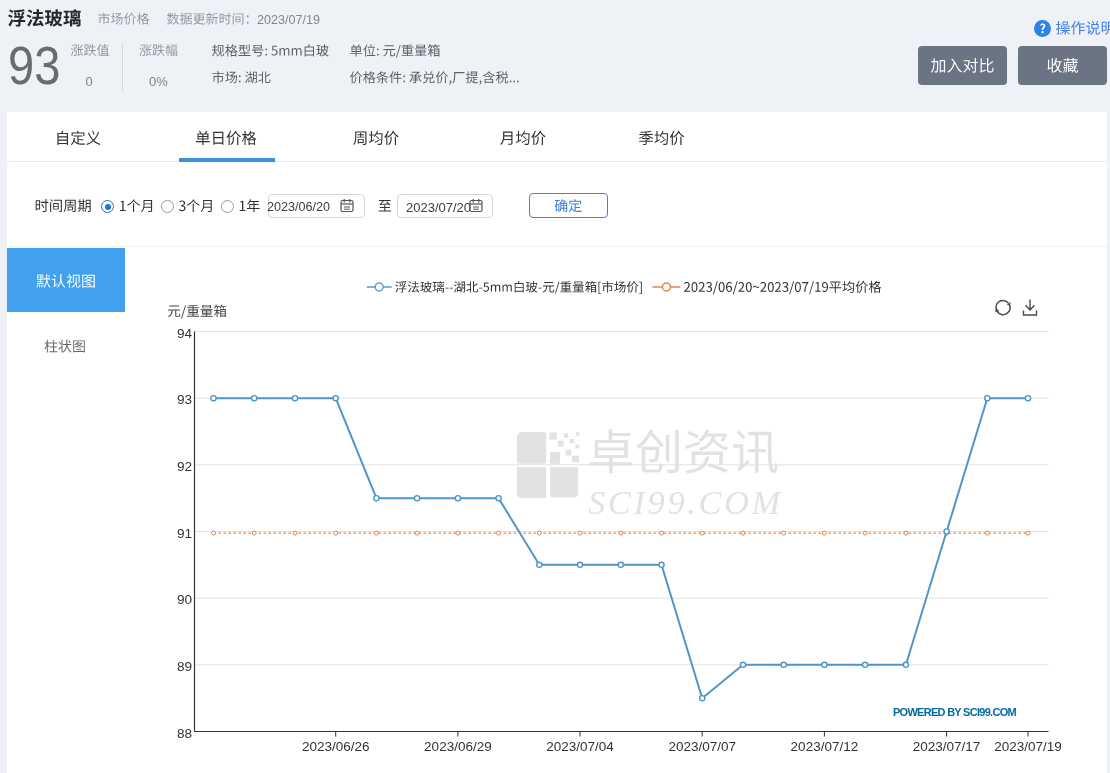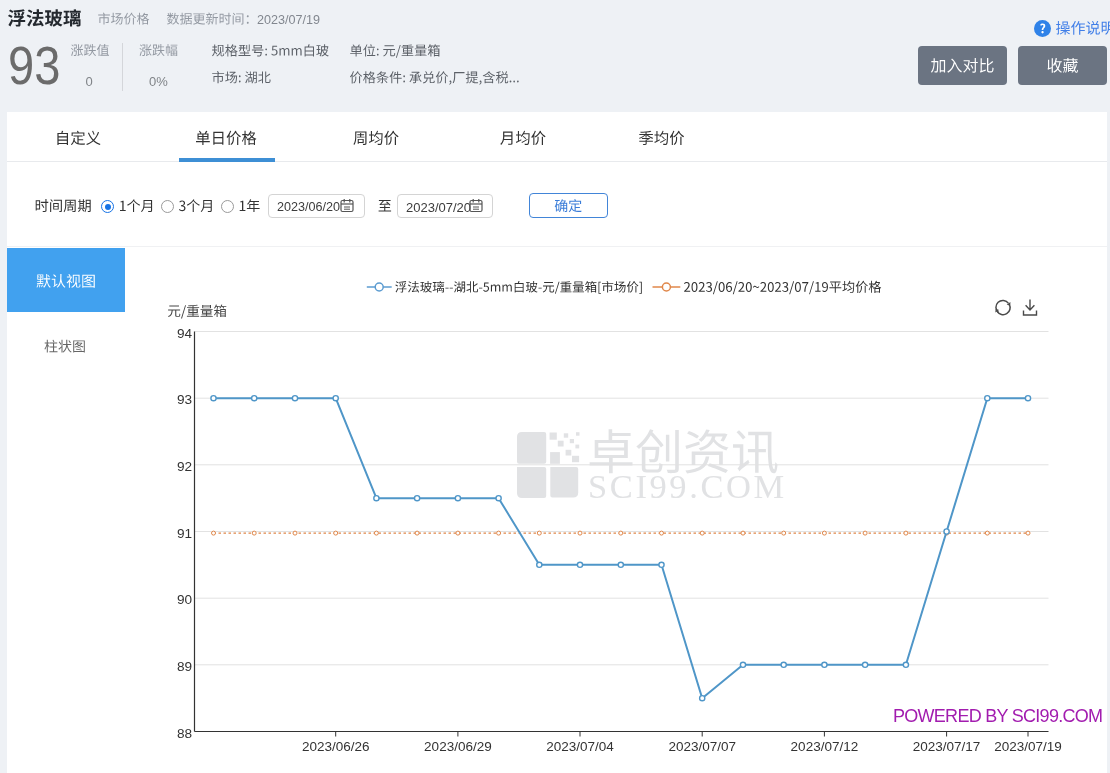--- a/index.html
+++ b/index.html
@@ -22,29 +22,29 @@
 
 <div class="abs" style="left:179px;top:157.5px;width:96px;height:4px;background:#3e8fd5;"></div>
 
 <div class="abs" style="left:101px;top:200px;width:13px;height:13px;border:1.8px solid #1673e6;border-radius:50%;"></div>
 <div class="abs" style="left:104.5px;top:203.5px;width:6px;height:6px;background:#1673e6;border-radius:50%;"></div>
 <div class="abs" style="left:160.5px;top:200px;width:13px;height:13px;border:1px solid #9a9a9a;border-radius:50%;"></div>
 <div class="abs" style="left:221px;top:200px;width:13px;height:13px;border:1px solid #9a9a9a;border-radius:50%;"></div>
 
 <div class="abs" style="left:267.5px;top:193.5px;width:97px;height:24px;border:1px solid #d4d4d4;border-radius:4px;background:#fff;"></div>
 <div class="abs" style="left:397px;top:193.5px;width:96px;height:24px;border:1px solid #d4d4d4;border-radius:4px;background:#fff;"></div>
-<div class="abs" style="left:277px;top:200.5px;font-size:12.6px;color:#3c3c3c;line-height:13px;">2023/06/20</div>
+<div class="abs" style="left:267px;top:200.5px;font-size:12.6px;color:#3c3c3c;line-height:13px;">2023/06/20</div>
 <div class="abs" style="left:406px;top:200.5px;font-size:13px;color:#3c3c3c;line-height:13px;">2023/07/20</div>
 <div class="abs" style="left:529px;top:193px;width:79px;height:25px;border:1px solid #4285d8;border-radius:4px;background:#fff;"></div>
 
 <div class="abs" style="left:7px;top:248px;width:118px;height:64px;background:#41a1ef;"></div>
 
-<div class="abs" style="left:893px;top:706px;font-size:18px;font-weight:normal;color:#a21caf;letter-spacing:-0.72px;white-space:nowrap;">POWERED BY SCI99.COM</div>
+<div class="abs" style="left:893px;top:706px;font-size:11px;font-weight:bold;color:#0369a1;letter-spacing:-0.72px;white-space:nowrap;">POWERED BY SCI99.COM</div>
 
-<div class="abs" style="left:588px;top:474px;font-family:'Liberation Serif',serif;font-size:34.5px;color:#e1e2e4;letter-spacing:2.6px;line-height:25px;">SCI99.COM</div>
+<div class="abs" style="left:588px;top:490px;font-family:'Liberation Serif',serif;font-size:34.5px;color:#e1e2e4;letter-spacing:2.6px;line-height:25px;font-style:italic;">SCI99.COM</div>
 <svg class="abs" style="left:0;top:0;" width="1110" height="773" viewBox="0 0 1110 773" font-family="Liberation Sans, sans-serif">
 <path transform="translate(7.5,25.0)" d="M16 -15.7C13.5 -15 9.5 -14.6 6 -14.5C6.3 -14 6.5 -13.2 6.6 -12.6C10.1 -12.7 14.3 -13.1 17.3 -13.9ZM9.9 -12.2C10.2 -11.3 10.6 -10.1 10.8 -9.3L12.8 -10C12.6 -10.8 12.2 -11.9 11.8 -12.8ZM1.5 -14C2.6 -13.4 4.1 -12.5 4.8 -12L6.1 -13.8C5.3 -14.3 3.8 -15.1 2.8 -15.6ZM0.5 -9C1.6 -8.4 3.1 -7.5 3.9 -7L5.1 -8.9C4.3 -9.4 2.8 -10.1 1.7 -10.6ZM0.9 0.1 2.9 1.4C3.9 -0.4 4.9 -2.5 5.8 -4.5V-2.9H10.8V-0.5C10.8 -0.3 10.7 -0.2 10.4 -0.2C10.1 -0.2 8.9 -0.2 7.9 -0.3C8.2 0.3 8.6 1.1 8.7 1.6C10.1 1.6 11.2 1.6 12 1.4C12.8 1.1 13 0.6 13 -0.5V-2.9H17.7V-4.9H13V-5C14.3 -5.9 15.7 -7.1 16.7 -8.1L15.3 -9.3L15.2 -9.3C15.7 -10.1 16.4 -11.3 17 -12.4L14.9 -13.2C14.6 -12.2 13.9 -10.8 13.4 -9.9L14.9 -9.2L14.8 -9.2H7.5L9.4 -10C9.2 -10.6 8.7 -11.7 8.2 -12.5L6.4 -11.8C6.8 -11 7.3 -9.9 7.5 -9.2H6.6V-7.2H12.8C12.2 -6.6 11.5 -6.1 10.8 -5.7V-4.9H5.8V-4.6L4.1 -5.9C3.1 -3.7 1.8 -1.4 0.9 0.1Z M20.2 -13.9C21.4 -13.3 23 -12.5 23.7 -11.8L25 -13.6C24.2 -14.2 22.6 -15.1 21.5 -15.5ZM19.1 -8.9C20.3 -8.4 21.9 -7.5 22.6 -6.9L23.8 -8.8C23.1 -9.4 21.5 -10.1 20.3 -10.6ZM19.8 -0.1 21.7 1.4C22.8 -0.4 24 -2.5 24.9 -4.4L23.3 -5.9C22.2 -3.8 20.8 -1.4 19.8 -0.1ZM25.9 1.2C26.5 0.9 27.5 0.8 33.7 0C33.9 0.6 34.2 1.2 34.3 1.6L36.3 0.6C35.8 -0.9 34.5 -3 33.2 -4.6L31.4 -3.8C31.8 -3.2 32.3 -2.5 32.7 -1.8L28.3 -1.4C29.2 -2.8 30.1 -4.5 30.9 -6.2H35.9V-8.3H31.5V-10.9H35.3V-13H31.5V-15.7H29.2V-13H25.5V-10.9H29.2V-8.3H24.8V-6.2H28.3C27.5 -4.3 26.7 -2.7 26.3 -2.2C25.9 -1.5 25.5 -1.1 25.1 -1C25.4 -0.4 25.8 0.7 25.9 1.2Z M44.1 -13.2V-8.2C44.1 -6.6 44 -4.6 43.5 -2.8L43.2 -4.3L41.7 -3.7V-7.3H43.2V-9.3H41.7V-12.6H43.6V-14.7H37.6V-12.6H39.6V-9.3H37.8V-7.3H39.6V-3C38.8 -2.7 38.1 -2.5 37.5 -2.3L37.9 -0.2L43.3 -2.3C43 -1.4 42.6 -0.6 42 0.1C42.5 0.4 43.4 1.1 43.7 1.6C45.3 -0.4 45.9 -3.3 46.1 -5.8C46.7 -4.3 47.4 -3.1 48.3 -2C47.3 -1.2 46.1 -0.5 44.9 -0.1C45.3 0.3 45.8 1.1 46.1 1.7C47.4 1.1 48.7 0.4 49.7 -0.5C50.8 0.4 52.1 1.1 53.5 1.6C53.9 1 54.5 0.1 55 -0.4C53.6 -0.7 52.4 -1.3 51.3 -2.1C52.6 -3.7 53.5 -5.6 54.1 -8.2L52.7 -8.7L52.3 -8.6H50.3V-11.2H52.1C51.9 -10.5 51.8 -9.8 51.6 -9.3L53.5 -8.9C53.9 -10 54.4 -11.5 54.7 -13L53.1 -13.3L52.8 -13.2H50.3V-15.7H48.1V-13.2ZM48.1 -11.2V-8.6H46.2V-11.2ZM51.5 -6.6C51.1 -5.5 50.5 -4.4 49.8 -3.5C49 -4.4 48.3 -5.5 47.9 -6.6Z M66 -15.3 66.5 -14.2H62.3V-12.3H73.2V-14.2H68.7C68.5 -14.7 68.2 -15.4 68 -15.9ZM65.4 -0.3C65.7 -0.4 66.3 -0.6 69.2 -1L69.4 -0.3L70.8 -0.8C70.6 -1.5 70.1 -2.8 69.7 -3.7L68.4 -3.3L68.7 -2.4L67 -2.2C67.2 -2.7 67.5 -3.2 67.8 -3.8H71V-0.3C71 -0.1 70.9 -0 70.6 -0C70.4 -0 69.5 -0 68.7 -0.1C69 0.4 69.3 1.1 69.4 1.6C70.6 1.6 71.5 1.6 72.2 1.3C72.8 1 73 0.6 73 -0.3V-5.7H68.5L68.9 -6.6H72.4V-11.9H70.4V-8.3H66.2C66.7 -8.7 67.3 -9.1 67.8 -9.5C68.4 -9.1 68.9 -8.8 69.2 -8.5L70.2 -9.4C69.9 -9.7 69.4 -10 68.8 -10.4C69.3 -10.8 69.7 -11.3 70.1 -11.7L68.8 -12.2C68.5 -11.9 68.1 -11.5 67.7 -11.2L66.3 -12.1L65.3 -11.3L66.7 -10.4C66.2 -10 65.6 -9.6 65.1 -9.3V-11.9H63.2V-6.6H66.9L66.7 -5.7H62.5V1.6H64.6V-3.8H66L65.7 -3.1C65.4 -2.5 65.1 -2.1 64.8 -2C65 -1.5 65.3 -0.6 65.4 -0.3ZM66 -8.3H65.1V-9.2C65.4 -9 65.8 -8.6 66 -8.3ZM55.9 -2.7 56.3 -0.6C58 -0.9 60.2 -1.4 62.2 -1.9L62 -3.9L60.1 -3.5V-6.9H61.7V-8.8H60.1V-12.4H61.9V-14.3H56.2V-12.4H58.1V-8.8H56.3V-6.9H58.1V-3.1Z" fill="#24292f"></path>
 <path transform="translate(97.5,23.6)" d="M5.4 -10.7C5.7 -10.2 6 -9.5 6.2 -9H0.7V-8.1H6V-6.3H1.9V-0.5H2.9V-5.3H6V1H7V-5.3H10.2V-1.7C10.2 -1.5 10.1 -1.5 9.9 -1.5C9.7 -1.4 8.9 -1.4 8 -1.5C8.2 -1.2 8.3 -0.8 8.3 -0.5C9.5 -0.5 10.2 -0.5 10.6 -0.7C11.1 -0.8 11.2 -1.1 11.2 -1.7V-6.3H7V-8.1H12.4V-9H7.1L7.3 -9.1C7.1 -9.6 6.7 -10.4 6.3 -11Z M18.3 -5.6C18.5 -5.7 18.9 -5.8 19.5 -5.8H20.4C19.9 -4.4 18.9 -3.2 17.7 -2.4L17.6 -3.2L16.2 -2.6V-6.8H17.6V-7.7H16.2V-10.8H15.2V-7.7H13.7V-6.8H15.2V-2.3C14.6 -2.1 14 -1.8 13.5 -1.7L13.8 -0.7C14.9 -1.1 16.4 -1.7 17.7 -2.3L17.7 -2.4C17.9 -2.2 18.3 -2 18.4 -1.8C19.7 -2.7 20.7 -4.1 21.3 -5.8H22.4C21.6 -3 20.1 -0.9 17.9 0.5C18.1 0.6 18.5 0.9 18.7 1C20.9 -0.4 22.4 -2.7 23.3 -5.8H24.2C24 -2 23.7 -0.5 23.4 -0.1C23.2 0 23.1 0.1 22.9 0.1C22.7 0.1 22.2 0.1 21.6 0C21.8 0.3 21.9 0.7 21.9 0.9C22.5 0.9 23 1 23.3 0.9C23.7 0.9 23.9 0.8 24.2 0.5C24.6 -0.1 24.9 -1.7 25.2 -6.2C25.2 -6.4 25.2 -6.7 25.2 -6.7H20C21.3 -7.5 22.6 -8.6 24 -9.8L23.3 -10.4L23.1 -10.3H17.9V-9.4H22.1C20.9 -8.4 19.7 -7.5 19.2 -7.2C18.7 -6.9 18.3 -6.6 17.9 -6.6C18.1 -6.3 18.3 -5.9 18.3 -5.6Z M35.4 -5.9V1H36.4V-5.9ZM31.7 -5.8V-4.1C31.7 -2.8 31.6 -0.8 29.7 0.5C29.9 0.6 30.3 0.9 30.4 1.1C32.5 -0.4 32.7 -2.6 32.7 -4.1V-5.8ZM33.8 -10.9C33.1 -9.3 31.7 -7.3 29.3 -6C29.6 -5.9 29.8 -5.5 30 -5.3C31.8 -6.4 33.1 -7.8 34 -9.3C35.1 -7.7 36.5 -6.3 37.9 -5.4C38.1 -5.7 38.4 -6 38.6 -6.2C37.1 -7 35.5 -8.6 34.5 -10.2L34.8 -10.8ZM29.5 -10.9C28.8 -8.9 27.7 -7 26.5 -5.7C26.7 -5.5 26.9 -5 27.1 -4.8C27.4 -5.2 27.8 -5.7 28.2 -6.2V1H29.1V-7.8C29.6 -8.7 30.1 -9.7 30.4 -10.6Z M46.5 -8.7H49.3C48.9 -7.9 48.4 -7.1 47.8 -6.4C47.2 -7.1 46.7 -7.8 46.3 -8.4ZM41.6 -10.9V-8.1H39.7V-7.2H41.5C41.1 -5.4 40.2 -3.4 39.4 -2.3C39.5 -2.1 39.8 -1.7 39.9 -1.4C40.5 -2.3 41.1 -3.7 41.6 -5.2V1H42.5V-5.5C43 -5 43.4 -4.3 43.6 -3.9L44.2 -4.6C44 -5 42.9 -6.3 42.5 -6.6V-7.2H44L43.7 -7C43.9 -6.8 44.3 -6.5 44.5 -6.3C44.9 -6.7 45.4 -7.1 45.8 -7.7C46.1 -7.1 46.6 -6.4 47.1 -5.8C46 -4.9 44.7 -4.2 43.4 -3.8C43.6 -3.6 43.9 -3.2 44 -3C44.3 -3.1 44.7 -3.2 45 -3.4V1.1H45.9V0.5H49.5V1H50.5V-3.5L51.1 -3.3C51.2 -3.5 51.5 -3.9 51.7 -4.1C50.4 -4.5 49.3 -5.1 48.4 -5.8C49.3 -6.8 50.1 -7.9 50.6 -9.3L49.9 -9.6L49.8 -9.5H47C47.2 -9.9 47.3 -10.3 47.5 -10.7L46.6 -10.9C46.1 -9.6 45.2 -8.3 44.2 -7.4V-8.1H42.5V-10.9ZM45.9 -0.4V-2.9H49.5V-0.4ZM45.6 -3.7C46.4 -4.1 47.1 -4.6 47.8 -5.2C48.4 -4.7 49.2 -4.1 50 -3.7Z" fill="#9298a1"></path>
 <path transform="translate(166.5,23.6)" d="M5.8 -10.7C5.5 -10.2 5.1 -9.4 4.8 -8.9L5.4 -8.6C5.8 -9.1 6.2 -9.7 6.6 -10.3ZM1.1 -10.3C1.5 -9.8 1.8 -9 1.9 -8.6L2.7 -8.9C2.6 -9.4 2.2 -10.1 1.9 -10.6ZM5.3 -3.4C5 -2.7 4.6 -2.1 4.1 -1.6C3.6 -1.9 3.1 -2.1 2.6 -2.3C2.8 -2.7 3 -3 3.2 -3.4ZM1.4 -2C2.1 -1.7 2.8 -1.4 3.4 -1.1C2.6 -0.5 1.6 -0.1 0.5 0.2C0.7 0.4 0.9 0.7 1 0.9C2.2 0.6 3.3 0.1 4.2 -0.7C4.7 -0.4 5.1 -0.1 5.4 0.1L6 -0.6C5.7 -0.8 5.3 -1 4.9 -1.2C5.6 -2 6.1 -2.9 6.4 -4L5.9 -4.2L5.7 -4.2H3.6L3.9 -4.9L3 -5C2.9 -4.8 2.8 -4.5 2.7 -4.2H0.9V-3.4H2.3C2 -2.9 1.7 -2.4 1.4 -2ZM3.3 -10.9V-8.5H0.7V-7.7H3C2.4 -6.9 1.4 -6 0.5 -5.7C0.7 -5.5 0.9 -5.1 1 -4.9C1.8 -5.3 2.7 -6.1 3.3 -6.8V-5.3H4.3V-7C4.9 -6.6 5.7 -6 6 -5.7L6.5 -6.4C6.2 -6.6 5.1 -7.3 4.4 -7.7H6.9V-8.5H4.3V-10.9ZM8.2 -10.8C7.9 -8.5 7.3 -6.3 6.3 -5C6.5 -4.8 6.8 -4.5 7 -4.4C7.3 -4.9 7.6 -5.4 7.9 -6.1C8.2 -4.8 8.5 -3.6 9 -2.6C8.3 -1.4 7.3 -0.4 5.9 0.3C6 0.5 6.3 0.9 6.4 1.1C7.7 0.4 8.7 -0.5 9.5 -1.7C10.2 -0.6 11 0.3 12 0.9C12.1 0.7 12.4 0.3 12.6 0.2C11.5 -0.4 10.7 -1.4 10 -2.6C10.7 -3.9 11.2 -5.5 11.4 -7.5H12.3V-8.4H8.6C8.8 -9.1 9 -9.9 9.1 -10.7ZM10.5 -7.5C10.3 -6 10 -4.7 9.5 -3.6C9 -4.8 8.7 -6.1 8.4 -7.5Z M19.3 -3.1V1.1H20.1V0.5H24.2V1H25.1V-3.1H22.5V-4.7H25.5V-5.6H22.5V-7H25V-10.3H18.1V-6.4C18.1 -4.4 18 -1.5 16.7 0.5C16.9 0.6 17.3 0.9 17.5 1C18.6 -0.6 18.9 -2.8 19 -4.7H21.6V-3.1ZM19.1 -9.5H24.1V-7.8H19.1ZM19.1 -7H21.6V-5.6H19.1L19.1 -6.4ZM20.1 -0.3V-2.3H24.2V-0.3ZM15.2 -10.9V-8.3H13.5V-7.4H15.2V-4.5C14.5 -4.3 13.9 -4.1 13.4 -4L13.6 -3.1L15.2 -3.5V-0.2C15.2 0 15.1 0.1 14.9 0.1C14.8 0.1 14.3 0.1 13.7 0.1C13.8 0.3 14 0.7 14 0.9C14.8 1 15.3 0.9 15.6 0.8C16 0.6 16.1 0.4 16.1 -0.2V-3.8L17.6 -4.3L17.4 -5.2L16.1 -4.8V-7.4H17.6V-8.3H16.1V-10.9Z M29.3 -3.1 28.4 -2.8C28.9 -2 29.4 -1.4 30.1 -0.9C29.3 -0.5 28.2 -0.1 26.6 0.2C26.8 0.4 27.1 0.8 27.2 1.1C28.9 0.7 30.1 0.2 31 -0.4C32.8 0.6 35.2 0.9 38.2 1C38.2 0.7 38.4 0.3 38.6 0C35.7 -0 33.4 -0.2 31.8 -1C32.4 -1.7 32.8 -2.4 32.9 -3.2H37.3V-8.2H33.1V-9.3H38.2V-10.2H26.8V-9.3H32.1V-8.2H28V-3.2H31.9C31.8 -2.6 31.5 -2 30.9 -1.5C30.2 -1.9 29.7 -2.4 29.3 -3.1ZM29 -5.3H32.1V-4.8C32.1 -4.5 32.1 -4.3 32 -4H29ZM33.1 -4C33.1 -4.3 33.1 -4.5 33.1 -4.8V-5.3H36.4V-4ZM29 -7.4H32.1V-6.1H29ZM33.1 -7.4H36.4V-6.1H33.1Z M43.7 -2.8C44.1 -2.1 44.5 -1.2 44.7 -0.7L45.4 -1.1C45.2 -1.6 44.8 -2.5 44.3 -3.1ZM40.8 -3.1C40.5 -2.3 40.1 -1.5 39.5 -0.9C39.7 -0.8 40.1 -0.5 40.2 -0.4C40.7 -1 41.2 -1.9 41.5 -2.9ZM46.2 -9.7V-5.2C46.2 -3.5 46.1 -1.2 45 0.3C45.2 0.4 45.6 0.7 45.7 0.9C46.9 -0.8 47.1 -3.3 47.1 -5.2V-5.6H49.1V1H50V-5.6H51.5V-6.5H47.1V-9C48.5 -9.2 50 -9.6 51.1 -10L50.3 -10.7C49.3 -10.3 47.6 -9.9 46.2 -9.7ZM41.8 -10.8C42 -10.4 42.2 -9.9 42.4 -9.6H39.8V-8.7H45.5V-9.6H43.4C43.2 -10 42.9 -10.5 42.7 -11ZM43.9 -8.7C43.7 -8.1 43.4 -7.2 43.2 -6.6H39.6V-5.8H42.3V-4.4H39.6V-3.5H42.3V-0.2C42.3 -0.1 42.2 -0.1 42.1 -0.1C42 -0.1 41.6 -0.1 41.1 -0.1C41.2 0.2 41.4 0.5 41.4 0.8C42 0.8 42.5 0.8 42.8 0.6C43.1 0.5 43.2 0.2 43.2 -0.2V-3.5H45.6V-4.4H43.2V-5.8H45.7V-6.6H44.1C44.3 -7.1 44.6 -7.8 44.8 -8.5ZM40.6 -8.5C40.9 -7.9 41.1 -7.1 41.1 -6.6L42 -6.8C41.9 -7.3 41.7 -8.1 41.4 -8.6Z M58.2 -5.9C58.9 -4.9 59.7 -3.5 60.2 -2.7L61 -3.2C60.6 -4 59.7 -5.3 59 -6.3ZM56.2 -5.2V-2.3H54V-5.2ZM56.2 -6.1H54V-8.9H56.2ZM53.1 -9.8V-0.3H54V-1.4H57.1V-9.8ZM61.9 -10.9V-8.3H57.7V-7.4H61.9V-0.4C61.9 -0.2 61.8 -0.1 61.6 -0.1C61.3 -0.1 60.3 -0.1 59.3 -0.1C59.4 0.2 59.6 0.6 59.7 0.9C61 0.9 61.8 0.9 62.3 0.7C62.7 0.6 62.9 0.3 62.9 -0.4V-7.4H64.5V-8.3H62.9V-10.9Z M66.2 -8V1H67.2V-8ZM66.4 -10.3C67 -9.7 67.7 -8.9 68 -8.4L68.8 -8.9C68.4 -9.4 67.7 -10.2 67.1 -10.8ZM69.9 -3.8H73V-2.1H69.9ZM69.9 -6.4H73V-4.7H69.9ZM69 -7.2V-1.3H74V-7.2ZM69.6 -10.2V-9.3H75.9V-0.1C75.9 0 75.8 0.1 75.6 0.1C75.5 0.1 74.9 0.1 74.4 0.1C74.5 0.3 74.7 0.7 74.7 1C75.5 1 76.1 1 76.4 0.8C76.8 0.7 76.9 0.4 76.9 -0.1V-10.2Z M81.2 -6.3C81.8 -6.3 82.2 -6.7 82.2 -7.3C82.2 -7.9 81.8 -8.3 81.2 -8.3C80.7 -8.3 80.3 -7.9 80.3 -7.3C80.3 -6.7 80.7 -6.3 81.2 -6.3ZM81.2 0.1C81.8 0.1 82.2 -0.3 82.2 -0.9C82.2 -1.5 81.8 -1.9 81.2 -1.9C80.7 -1.9 80.3 -1.5 80.3 -0.9C80.3 -0.3 80.7 0.1 81.2 0.1Z" fill="#9298a1"></path>
 <path transform="translate(70.5,55.0)" d="M0.9 -10.1C1.5 -9.6 2.2 -8.9 2.6 -8.4L3.2 -9C2.9 -9.5 2.1 -10.2 1.5 -10.6ZM0.4 -6.6C1.1 -6.1 1.8 -5.4 2.2 -5L2.8 -5.6C2.4 -6 1.7 -6.7 1.1 -7.1ZM0.7 0.4 1.6 0.9C2 -0.3 2.4 -1.9 2.8 -3.3L2 -3.7C1.6 -2.3 1.1 -0.6 0.7 0.4ZM11.2 -10.6C10.6 -9.1 9.7 -7.7 8.6 -6.9C8.8 -6.7 9.1 -6.4 9.3 -6.2C10.3 -7.2 11.4 -8.7 12.1 -10.3ZM3.5 -7.5C3.5 -6.3 3.3 -4.6 3.2 -3.6H5.4C5.3 -1.2 5.1 -0.3 4.9 -0.1C4.8 0.1 4.7 0.1 4.5 0.1C4.3 0.1 3.8 0.1 3.2 0C3.4 0.3 3.4 0.7 3.5 0.9C4 1 4.6 1 4.9 0.9C5.3 0.9 5.5 0.8 5.7 0.6C6 0.2 6.2 -1 6.3 -4.1C6.3 -4.2 6.3 -4.5 6.3 -4.5H4.1C4.2 -5.1 4.3 -5.9 4.3 -6.6H6.3V-10.4H3.3V-9.6H5.5V-7.5ZM7.3 1.1C7.5 0.9 7.9 0.7 10.2 -0.2C10.2 -0.4 10.2 -0.8 10.2 -1.1L8.4 -0.4V-5H9.3C9.7 -2.5 10.6 -0.4 12 0.8C12.1 0.6 12.4 0.3 12.6 0.1C11.4 -0.9 10.5 -2.8 10.1 -5H12.5V-5.9H8.4V-10.8H7.5V-5.9H6.4V-5H7.5V-0.6C7.5 -0.1 7.1 0.1 6.9 0.2C7.1 0.4 7.3 0.8 7.3 1.1Z M15 -9.5H17.1V-7.2H15ZM13.5 -0.5 13.7 0.4C15 0 16.7 -0.5 18.3 -0.9L18.1 -1.8L16.7 -1.4V-3.7H18.1V-4.6H16.7V-6.4H18V-10.4H14.1V-6.4H15.8V-1.2L14.9 -0.9V-5.1H14.1V-0.7ZM21.4 -10.9V-8.6H20.1C20.2 -9.1 20.3 -9.7 20.4 -10.2L19.5 -10.4C19.3 -8.9 18.9 -7.3 18.3 -6.3C18.5 -6.2 18.9 -6 19.1 -5.8C19.4 -6.3 19.6 -7 19.8 -7.7H21.4V-6.7C21.4 -6.2 21.4 -5.6 21.3 -5.1H18.4V-4.1H21.2C20.9 -2.5 20.1 -0.9 17.9 0.4C18.1 0.5 18.4 0.9 18.5 1.1C20.4 -0 21.4 -1.5 21.9 -3C22.5 -1.2 23.5 0.2 24.9 1C25.1 0.7 25.4 0.4 25.6 0.2C24 -0.6 22.9 -2.2 22.4 -4.1H25.3V-5.1H22.3C22.3 -5.6 22.3 -6.2 22.3 -6.7V-7.7H25.1V-8.6H22.3V-10.9Z M33.8 -10.9C33.7 -10.5 33.7 -10.1 33.6 -9.6H30.3V-8.7H33.5C33.4 -8.3 33.3 -7.9 33.2 -7.5H31V-0.2H29.7V0.7H38.5V-0.2H37.3V-7.5H34.1C34.2 -7.9 34.3 -8.3 34.4 -8.7H38.1V-9.6H34.6L34.8 -10.9ZM31.9 -0.2V-1.3H36.4V-0.2ZM31.9 -4.9H36.4V-3.8H31.9ZM31.9 -5.7V-6.7H36.4V-5.7ZM31.9 -3.1H36.4V-2H31.9ZM29.4 -10.9C28.7 -8.9 27.6 -7 26.4 -5.7C26.6 -5.5 26.9 -5 27 -4.8C27.3 -5.2 27.7 -5.7 28.1 -6.2V1H29V-7.7C29.5 -8.6 30 -9.6 30.3 -10.6Z" fill="#9298a1"></path>
 <path transform="translate(139.0,55.0)" d="M0.9 -10.1C1.5 -9.6 2.2 -8.9 2.6 -8.4L3.2 -9C2.9 -9.5 2.1 -10.2 1.5 -10.6ZM0.4 -6.6C1.1 -6.1 1.8 -5.4 2.2 -5L2.8 -5.6C2.4 -6 1.7 -6.7 1.1 -7.1ZM0.7 0.4 1.6 0.9C2 -0.3 2.4 -1.9 2.8 -3.3L2 -3.7C1.6 -2.3 1.1 -0.6 0.7 0.4ZM11.2 -10.6C10.6 -9.1 9.7 -7.7 8.6 -6.9C8.8 -6.7 9.1 -6.4 9.3 -6.2C10.3 -7.2 11.4 -8.7 12.1 -10.3ZM3.5 -7.5C3.5 -6.3 3.3 -4.6 3.2 -3.6H5.4C5.3 -1.2 5.1 -0.3 4.9 -0.1C4.8 0.1 4.7 0.1 4.5 0.1C4.3 0.1 3.8 0.1 3.2 0C3.4 0.3 3.4 0.7 3.5 0.9C4 1 4.6 1 4.9 0.9C5.3 0.9 5.5 0.8 5.7 0.6C6 0.2 6.2 -1 6.3 -4.1C6.3 -4.2 6.3 -4.5 6.3 -4.5H4.1C4.2 -5.1 4.3 -5.9 4.3 -6.6H6.3V-10.4H3.3V-9.6H5.5V-7.5ZM7.3 1.1C7.5 0.9 7.9 0.7 10.2 -0.2C10.2 -0.4 10.2 -0.8 10.2 -1.1L8.4 -0.4V-5H9.3C9.7 -2.5 10.6 -0.4 12 0.8C12.1 0.6 12.4 0.3 12.6 0.1C11.4 -0.9 10.5 -2.8 10.1 -5H12.5V-5.9H8.4V-10.8H7.5V-5.9H6.4V-5H7.5V-0.6C7.5 -0.1 7.1 0.1 6.9 0.2C7.1 0.4 7.3 0.8 7.3 1.1Z M15 -9.5H17.1V-7.2H15ZM13.5 -0.5 13.7 0.4C15 0 16.7 -0.5 18.3 -0.9L18.1 -1.8L16.7 -1.4V-3.7H18.1V-4.6H16.7V-6.4H18V-10.4H14.1V-6.4H15.8V-1.2L14.9 -0.9V-5.1H14.1V-0.7ZM21.4 -10.9V-8.6H20.1C20.2 -9.1 20.3 -9.7 20.4 -10.2L19.5 -10.4C19.3 -8.9 18.9 -7.3 18.3 -6.3C18.5 -6.2 18.9 -6 19.1 -5.8C19.4 -6.3 19.6 -7 19.8 -7.7H21.4V-6.7C21.4 -6.2 21.4 -5.6 21.3 -5.1H18.4V-4.1H21.2C20.9 -2.5 20.1 -0.9 17.9 0.4C18.1 0.5 18.4 0.9 18.5 1.1C20.4 -0 21.4 -1.5 21.9 -3C22.5 -1.2 23.5 0.2 24.9 1C25.1 0.7 25.4 0.4 25.6 0.2C24 -0.6 22.9 -2.2 22.4 -4.1H25.3V-5.1H22.3C22.3 -5.6 22.3 -6.2 22.3 -6.7V-7.7H25.1V-8.6H22.3V-10.9Z M31.6 -10.2V-9.4H38.4V-10.2ZM33.1 -7.7H36.8V-6.2H33.1ZM32.3 -8.5V-5.5H37.7V-8.5ZM26.9 -8.4V-1.6H27.6V-7.6H28.6V1H29.4V-7.6H30.4V-2.7C30.4 -2.6 30.4 -2.6 30.3 -2.6C30.2 -2.6 30 -2.6 29.6 -2.6C29.8 -2.4 29.9 -2 29.9 -1.8C30.4 -1.8 30.7 -1.8 30.9 -1.9C31.1 -2.1 31.2 -2.4 31.2 -2.7V-8.4H29.4V-10.9H28.6V-8.4ZM32.6 -1.5H34.4V-0.2H32.6ZM37.3 -1.5V-0.2H35.3V-1.5ZM32.6 -2.3V-3.7H34.4V-2.3ZM37.3 -2.3H35.3V-3.7H37.3ZM31.7 -4.5V1H32.6V0.6H37.3V1H38.2V-4.5Z" fill="#9298a1"></path>
 <path transform="translate(211.5,55.4)" d="M6.3 -10.4V-3.4H7.2V-9.6H10.9V-3.4H11.9V-10.4ZM2.7 -11V-8.9H0.9V-8H2.7V-6.7L2.7 -5.8H0.6V-4.9H2.7C2.6 -3.1 2.1 -1.1 0.5 0.2C0.7 0.4 1 0.7 1.2 0.9C2.4 -0.2 3.1 -1.7 3.4 -3.2C4 -2.4 4.7 -1.4 5.1 -0.9L5.7 -1.6C5.4 -2 4.1 -3.6 3.6 -4.2L3.6 -4.9H5.6V-5.8H3.7L3.7 -6.7V-8H5.5V-8.9H3.7V-11ZM8.6 -8.4V-5.9C8.6 -3.9 8.2 -1.4 4.9 0.3C5.1 0.5 5.4 0.8 5.5 1C7.5 0 8.5 -1.4 9.1 -2.9V-0.4C9.1 0.5 9.4 0.8 10.2 0.8H11.3C12.4 0.8 12.6 0.3 12.7 -1.8C12.4 -1.9 12.1 -2 11.9 -2.2C11.8 -0.4 11.7 -0 11.3 -0H10.4C10 -0 9.9 -0.1 9.9 -0.5V-3.8H9.3C9.5 -4.5 9.5 -5.3 9.5 -5.9V-8.4Z M20.8 -8.8H23.7C23.3 -8 22.7 -7.2 22.1 -6.5C21.5 -7.2 21 -7.9 20.6 -8.6ZM15.9 -11.1V-8.3H13.9V-7.3H15.7C15.3 -5.5 14.5 -3.4 13.6 -2.3C13.7 -2.1 14 -1.7 14.1 -1.4C14.7 -2.3 15.4 -3.7 15.9 -5.2V1H16.8V-5.6C17.2 -5 17.7 -4.3 17.9 -3.9L18.5 -4.7C18.2 -5 17.2 -6.3 16.8 -6.7V-7.3H18.3L18 -7.1C18.2 -6.9 18.6 -6.6 18.8 -6.4C19.2 -6.8 19.7 -7.3 20.1 -7.8C20.4 -7.2 20.9 -6.5 21.5 -5.9C20.3 -5 19 -4.3 17.7 -3.8C17.9 -3.6 18.1 -3.3 18.3 -3C18.6 -3.2 19 -3.3 19.3 -3.5V1.1H20.2V0.5H23.9V1H24.9V-3.6L25.5 -3.3C25.6 -3.6 25.9 -4 26.1 -4.2C24.8 -4.6 23.7 -5.2 22.8 -5.9C23.7 -6.9 24.5 -8.1 24.9 -9.4L24.3 -9.7L24.1 -9.7H21.3C21.5 -10 21.7 -10.4 21.8 -10.9L20.9 -11.1C20.4 -9.8 19.5 -8.5 18.5 -7.5V-8.3H16.8V-11.1ZM20.2 -0.4V-2.9H23.9V-0.4ZM19.9 -3.8C20.7 -4.2 21.4 -4.7 22.1 -5.3C22.8 -4.7 23.5 -4.2 24.4 -3.8Z M34.8 -10.3V-5.9H35.7V-10.3ZM37.3 -11V-5.1C37.3 -4.9 37.2 -4.9 37 -4.9C36.8 -4.9 36.1 -4.9 35.4 -4.9C35.5 -4.6 35.7 -4.2 35.7 -4C36.6 -4 37.3 -4 37.7 -4.1C38.1 -4.3 38.2 -4.5 38.2 -5.1V-11ZM31.5 -9.7V-7.9H29.9V-7.9V-9.7ZM27.3 -7.9V-7H28.9C28.7 -6.1 28.3 -5.2 27.2 -4.5C27.4 -4.4 27.7 -4 27.8 -3.8C29.2 -4.6 29.7 -5.8 29.8 -7H31.5V-4.1H32.5V-7H34V-7.9H32.5V-9.7H33.7V-10.5H27.7V-9.7H29V-7.9V-7.9ZM32.6 -4.4V-2.9H28.4V-2H32.6V-0.3H27V0.6H39V-0.3H33.6V-2H37.6V-2.9H33.6V-4.4Z M43 -9.7H49.3V-7.9H43ZM42 -10.5V-7H50.4V-10.5ZM40.4 -5.8V-4.9H43.2C42.9 -4.1 42.6 -3.2 42.3 -2.5H49.2C48.9 -1 48.7 -0.3 48.4 0C48.2 0.1 48 0.1 47.7 0.1C47.3 0.1 46.4 0.1 45.5 0C45.6 0.3 45.8 0.7 45.8 1C46.7 1 47.6 1 48 1C48.5 1 48.9 0.9 49.2 0.7C49.7 0.2 50 -0.8 50.3 -3C50.3 -3.1 50.4 -3.4 50.4 -3.4H43.8L44.2 -4.9H51.9V-5.8Z M54.6 -5.1C55.1 -5.1 55.5 -5.5 55.5 -6.1C55.5 -6.6 55.1 -7 54.6 -7C54.1 -7 53.8 -6.6 53.8 -6.1C53.8 -5.5 54.1 -5.1 54.6 -5.1ZM54.6 0.2C55.1 0.2 55.5 -0.2 55.5 -0.7C55.5 -1.3 55.1 -1.7 54.6 -1.7C54.1 -1.7 53.8 -1.3 53.8 -0.7C53.8 -0.2 54.1 0.2 54.6 0.2Z M62.9 0.2C64.5 0.2 66.1 -1 66.1 -3.1C66.1 -5.3 64.7 -6.2 63.1 -6.2C62.6 -6.2 62.1 -6.1 61.7 -5.8L61.9 -8.6H65.6V-9.7H60.9L60.6 -5.2L61.2 -4.8C61.8 -5.1 62.2 -5.3 62.8 -5.3C64 -5.3 64.8 -4.5 64.8 -3.1C64.8 -1.7 63.9 -0.8 62.8 -0.8C61.6 -0.8 60.9 -1.3 60.4 -1.9L59.8 -1.1C60.4 -0.5 61.4 0.2 62.9 0.2Z M68 0H69.2V-5.2C69.8 -5.9 70.4 -6.3 71 -6.3C71.9 -6.3 72.3 -5.7 72.3 -4.4V0H73.5V-5.2C74.2 -5.9 74.8 -6.3 75.3 -6.3C76.2 -6.3 76.7 -5.7 76.7 -4.4V0H77.9V-4.5C77.9 -6.4 77.2 -7.4 75.7 -7.4C74.8 -7.4 74.1 -6.8 73.3 -6C73 -6.8 72.4 -7.4 71.3 -7.4C70.5 -7.4 69.7 -6.8 69.1 -6.1H69.1L69 -7.2H68Z M80.2 0H81.4V-5.2C82.1 -5.9 82.7 -6.3 83.2 -6.3C84.1 -6.3 84.5 -5.7 84.5 -4.4V0H85.7V-5.2C86.4 -5.9 87 -6.3 87.5 -6.3C88.5 -6.3 88.9 -5.7 88.9 -4.4V0H90.1V-4.5C90.1 -6.4 89.4 -7.4 87.9 -7.4C87 -7.4 86.3 -6.8 85.5 -6C85.2 -6.8 84.7 -7.4 83.6 -7.4C82.7 -7.4 82 -6.8 81.3 -6.1H81.3L81.2 -7.2H80.2Z M97.1 -11.1C96.9 -10.5 96.6 -9.6 96.3 -9H93.1V1.1H94.1V0.1H101.5V1H102.5V-9H97.4C97.7 -9.6 98 -10.3 98.3 -10.9ZM94.1 -0.9V-4H101.5V-0.9ZM94.1 -5V-8H101.5V-5Z M104.9 -1.3 105.1 -0.4C106.2 -0.8 107.7 -1.4 109.1 -1.9L108.9 -2.8L107.6 -2.3V-5.5H108.8V-6.4H107.6V-9.3H109V-10.2H105V-9.3H106.6V-6.4H105.1V-5.5H106.6V-1.9C106 -1.7 105.4 -1.5 104.9 -1.3ZM109.6 -9.1V-5.7C109.6 -3.9 109.4 -1.4 108.1 0.3C108.3 0.4 108.7 0.8 108.9 1C110.2 -0.7 110.5 -3.1 110.5 -5H110.6C111.1 -3.6 111.8 -2.4 112.7 -1.4C111.9 -0.6 110.9 -0.1 109.8 0.3C110 0.4 110.3 0.8 110.4 1.1C111.5 0.6 112.5 0.1 113.4 -0.7C114.3 0 115.3 0.6 116.5 1C116.7 0.7 117 0.3 117.2 0.1C116 -0.2 115 -0.7 114.1 -1.4C115.1 -2.5 115.9 -3.9 116.3 -5.7L115.7 -6L115.5 -5.9H113.6V-8.2H115.7C115.6 -7.6 115.4 -7 115.2 -6.5L116.1 -6.3C116.3 -7 116.7 -8.1 116.9 -9L116.2 -9.2L116.1 -9.1H113.6V-11.1H112.6V-9.1ZM112.6 -8.2V-5.9H110.5V-8.2ZM115.2 -5C114.8 -3.9 114.2 -2.9 113.4 -2.1C112.6 -2.9 112 -3.9 111.6 -5Z" fill="#5c6168"></path>
 <path transform="translate(211.5,82.3)" d="M5.5 -10.9C5.8 -10.4 6.1 -9.7 6.3 -9.1H0.7V-8.2H6V-6.4H2V-0.5H2.9V-5.4H6V1H7.1V-5.4H10.4V-1.7C10.4 -1.6 10.3 -1.5 10.1 -1.5C9.8 -1.5 9 -1.5 8.1 -1.5C8.3 -1.2 8.4 -0.8 8.5 -0.5C9.6 -0.5 10.3 -0.5 10.8 -0.7C11.2 -0.9 11.4 -1.2 11.4 -1.7V-6.4H7.1V-8.2H12.6V-9.1H7.3L7.5 -9.2C7.3 -9.7 6.8 -10.6 6.4 -11.2Z M18.6 -5.7C18.7 -5.8 19.2 -5.9 19.8 -5.9H20.7C20.2 -4.4 19.2 -3.2 18 -2.4L17.8 -3.2L16.4 -2.7V-6.9H17.9V-7.9H16.4V-10.9H15.5V-7.9H13.9V-6.9H15.5V-2.3C14.8 -2.1 14.2 -1.9 13.7 -1.7L14 -0.7C15.1 -1.1 16.6 -1.7 18 -2.3L18 -2.4C18.2 -2.3 18.6 -2 18.7 -1.9C20 -2.8 21.1 -4.2 21.6 -5.9H22.8C21.9 -3.1 20.4 -0.9 18.2 0.5C18.4 0.6 18.8 0.9 19 1C21.2 -0.4 22.8 -2.8 23.7 -5.9H24.6C24.3 -2 24.1 -0.5 23.7 -0.1C23.6 0 23.5 0.1 23.3 0.1C23 0.1 22.5 0.1 22 0C22.1 0.3 22.2 0.7 22.3 0.9C22.8 1 23.4 1 23.7 0.9C24.1 0.9 24.3 0.8 24.6 0.5C25 -0.1 25.3 -1.7 25.6 -6.3C25.6 -6.5 25.6 -6.8 25.6 -6.8H20.3C21.6 -7.7 23 -8.7 24.4 -10L23.7 -10.5L23.5 -10.5H18.1V-9.5H22.4C21.3 -8.5 20 -7.6 19.5 -7.3C19 -7 18.5 -6.7 18.2 -6.7C18.3 -6.4 18.5 -6 18.6 -5.7Z M28.2 -5.1C28.7 -5.1 29.1 -5.5 29.1 -6.1C29.1 -6.6 28.7 -7 28.2 -7C27.7 -7 27.4 -6.6 27.4 -6.1C27.4 -5.5 27.7 -5.1 28.2 -5.1ZM28.2 0.2C28.7 0.2 29.1 -0.2 29.1 -0.7C29.1 -1.3 28.7 -1.7 28.2 -1.7C27.7 -1.7 27.4 -1.3 27.4 -0.7C27.4 -0.2 27.7 0.2 28.2 0.2Z M34.1 -10.3C34.8 -9.9 35.8 -9.3 36.2 -8.8L36.8 -9.6C36.3 -10 35.4 -10.6 34.7 -10.9ZM33.5 -6.7C34.3 -6.3 35.3 -5.8 35.7 -5.4L36.3 -6.2C35.8 -6.6 34.9 -7.1 34.1 -7.4ZM33.8 0.4 34.7 0.9C35.3 -0.3 35.9 -1.9 36.4 -3.3L35.6 -3.8C35.1 -2.4 34.3 -0.6 33.8 0.4ZM36.9 -5V0.3H37.7V-0.7H40.7V-5H39.3V-7.4H41.1V-8.3H39.3V-10.7H38.4V-8.3H36.4V-7.4H38.4V-5ZM41.6 -10.6V-5.2C41.6 -3.4 41.5 -1 40 0.6C40.2 0.7 40.6 0.9 40.7 1.1C41.8 -0.1 42.3 -1.8 42.4 -3.4H44.4V-0.2C44.4 0 44.3 0.1 44.1 0.1C44 0.1 43.4 0.1 42.8 0.1C42.9 0.3 43 0.7 43.1 0.9C44 1 44.5 0.9 44.8 0.8C45.2 0.6 45.3 0.3 45.3 -0.1V-10.6ZM42.5 -9.7H44.4V-7.4H42.5ZM42.5 -6.6H44.4V-4.3H42.5L42.5 -5.2ZM37.7 -4.1H39.8V-1.6H37.7Z M46.7 -1.6 47.1 -0.6C48.1 -1 49.3 -1.5 50.5 -2V0.9H51.5V-10.9H50.5V-7.7H47.1V-6.7H50.5V-3C49.1 -2.5 47.6 -1.9 46.7 -1.6ZM58 -8.8C57.2 -8.1 55.9 -7.2 54.7 -6.4V-10.8H53.7V-1.1C53.7 0.4 54.1 0.8 55.3 0.8C55.6 0.8 57.1 0.8 57.4 0.8C58.7 0.8 59 -0.1 59.1 -2.5C58.8 -2.6 58.4 -2.8 58.1 -3C58.1 -0.8 58 -0.2 57.3 -0.2C57 -0.2 55.7 -0.2 55.4 -0.2C54.8 -0.2 54.7 -0.3 54.7 -1V-5.4C56.1 -6.2 57.6 -7.1 58.7 -7.9Z" fill="#5c6168"></path>
 <path transform="translate(349.5,55.4)" d="M2.9 -5.8H6.1V-4.3H2.9ZM7.1 -5.8H10.4V-4.3H7.1ZM2.9 -8H6.1V-6.6H2.9ZM7.1 -8H10.4V-6.6H7.1ZM9.4 -11C9.1 -10.4 8.5 -9.4 8 -8.8H4.8L5.4 -9.1C5.1 -9.6 4.5 -10.4 3.9 -11L3.1 -10.6C3.6 -10.1 4.1 -9.3 4.4 -8.8H2V-3.5H6.1V-2.2H0.7V-1.3H6.1V1H7.1V-1.3H12.5V-2.2H7.1V-3.5H11.4V-8.8H9.1C9.6 -9.4 10 -10 10.4 -10.7Z M18.1 -8.7V-7.7H25.3V-8.7ZM18.9 -6.7C19.3 -4.9 19.7 -2.4 19.8 -1.1L20.8 -1.3C20.7 -2.7 20.3 -5.1 19.8 -6.9ZM20.7 -10.9C21 -10.3 21.2 -9.4 21.3 -8.8L22.3 -9.1C22.2 -9.7 21.9 -10.5 21.7 -11.2ZM17.5 -0.4V0.5H25.8V-0.4H23.1C23.6 -2.2 24.1 -4.8 24.5 -6.9L23.4 -7C23.2 -5 22.7 -2.2 22.1 -0.4ZM17 -11C16.2 -9 15 -7 13.7 -5.8C13.9 -5.5 14.2 -5 14.3 -4.8C14.7 -5.3 15.2 -5.8 15.6 -6.4V1H16.6V-7.9C17.1 -8.8 17.5 -9.8 17.9 -10.8Z M28.2 -5.1C28.7 -5.1 29.1 -5.5 29.1 -6.1C29.1 -6.6 28.7 -7 28.2 -7C27.7 -7 27.4 -6.6 27.4 -6.1C27.4 -5.5 27.7 -5.1 28.2 -5.1ZM28.2 0.2C28.7 0.2 29.1 -0.2 29.1 -0.7C29.1 -1.3 28.7 -1.7 28.2 -1.7C27.7 -1.7 27.4 -1.3 27.4 -0.7C27.4 -0.2 27.7 0.2 28.2 0.2Z M35 -10.1V-9.1H44.3V-10.1ZM33.8 -6.4V-5.4H37.2C37 -2.9 36.5 -0.8 33.7 0.3C33.9 0.4 34.2 0.8 34.3 1C37.4 -0.2 38 -2.5 38.2 -5.4H40.7V-0.7C40.7 0.5 41 0.8 42.2 0.8C42.5 0.8 43.9 0.8 44.1 0.8C45.3 0.8 45.6 0.2 45.7 -2.1C45.4 -2.1 45 -2.3 44.7 -2.5C44.7 -0.5 44.6 -0.1 44.1 -0.1C43.7 -0.1 42.6 -0.1 42.3 -0.1C41.8 -0.1 41.7 -0.2 41.7 -0.7V-5.4H45.5V-6.4Z M46.4 2.4H47.3L51.2 -10.5H50.3Z M53.5 -7.1V-3H57.5V-2.1H53.1V-1.3H57.5V-0.2H52.1V0.6H63.9V-0.2H58.4V-1.3H63.1V-2.1H58.4V-3H62.6V-7.1H58.4V-7.9H63.9V-8.8H58.4V-9.8C60 -9.9 61.4 -10 62.6 -10.2L62.1 -11C60 -10.6 56.2 -10.4 53.2 -10.3C53.2 -10.1 53.4 -9.8 53.4 -9.5C54.7 -9.6 56.1 -9.6 57.5 -9.7V-8.8H52.2V-7.9H57.5V-7.1ZM54.5 -4.8H57.5V-3.7H54.5ZM58.4 -4.8H61.6V-3.7H58.4ZM54.5 -6.4H57.5V-5.4H54.5ZM58.4 -6.4H61.6V-5.4H58.4Z M67.9 -8.8H74.5V-8.1H67.9ZM67.9 -10.1H74.5V-9.4H67.9ZM66.9 -10.7V-7.5H75.5V-10.7ZM65.3 -6.9V-6.1H77.1V-6.9ZM67.6 -3.6H70.7V-2.8H67.6ZM71.7 -3.6H74.9V-2.8H71.7ZM67.6 -4.9H70.7V-4.2H67.6ZM71.7 -4.9H74.9V-4.2H71.7ZM65.2 -0V0.7H77.2V-0H71.7V-0.8H76.1V-1.5H71.7V-2.2H75.8V-5.5H66.7V-2.2H70.7V-1.5H66.3V-0.8H70.7V-0Z M85.3 -3.9H88.8V-2.5H85.3ZM85.3 -4.6V-6H88.8V-4.6ZM85.3 -1.7H88.8V-0.4H85.3ZM84.4 -6.9V1H85.3V0.5H88.8V1H89.9V-6.9ZM80.2 -11.1C79.8 -9.8 79.1 -8.5 78.3 -7.6C78.5 -7.5 78.9 -7.2 79.1 -7.1C79.6 -7.6 80 -8.2 80.4 -9H80.9C81.2 -8.4 81.4 -7.8 81.5 -7.3H80.9V-5.8H78.6V-4.9H80.7C80.1 -3.5 79.1 -2 78.2 -1.1C78.5 -0.9 78.7 -0.6 78.9 -0.4C79.6 -1.1 80.3 -2.2 80.9 -3.4V1.1H81.9V-3.4C82.4 -2.8 83.1 -2.1 83.3 -1.7L84 -2.4C83.7 -2.8 82.4 -4 81.9 -4.4V-4.9H84V-5.8H81.9V-7.3L82.5 -7.5C82.4 -7.9 82.1 -8.5 81.9 -9H84.2V-9.8H80.8C80.9 -10.2 81.1 -10.5 81.2 -10.9ZM85.4 -11.1C85 -9.8 84.3 -8.6 83.5 -7.7C83.7 -7.6 84.1 -7.3 84.3 -7.2C84.8 -7.7 85.2 -8.3 85.6 -8.9H86.4C86.8 -8.4 87.3 -7.7 87.4 -7.2L88.3 -7.5C88.1 -7.9 87.8 -8.5 87.4 -8.9H90.3V-9.8H86C86.1 -10.2 86.3 -10.5 86.4 -10.9Z" fill="#5c6168"></path>
 <path transform="translate(349.5,82.3)" d="M9.5 -6V1H10.6V-6ZM5.8 -5.9V-4.1C5.8 -2.9 5.7 -0.9 3.7 0.5C4 0.6 4.3 0.9 4.5 1.2C6.6 -0.4 6.8 -2.6 6.8 -4.1V-5.9ZM7.9 -11.1C7.2 -9.4 5.7 -7.5 3.4 -6.1C3.6 -6 3.9 -5.6 4 -5.4C5.9 -6.5 7.2 -7.9 8.2 -9.5C9.2 -7.9 10.7 -6.4 12.1 -5.5C12.3 -5.8 12.6 -6.1 12.8 -6.3C11.3 -7.1 9.6 -8.8 8.6 -10.3L8.9 -10.9ZM3.5 -11.1C2.9 -9.1 1.7 -7.1 0.5 -5.8C0.7 -5.6 1 -5.1 1.1 -4.8C1.5 -5.3 1.8 -5.7 2.2 -6.3V1.1H3.2V-7.9C3.7 -8.8 4.1 -9.8 4.5 -10.8Z M20.8 -8.8H23.7C23.3 -8 22.7 -7.2 22.1 -6.5C21.5 -7.2 21 -7.9 20.6 -8.6ZM15.9 -11.1V-8.3H13.9V-7.3H15.7C15.3 -5.5 14.5 -3.4 13.6 -2.3C13.7 -2.1 14 -1.7 14.1 -1.4C14.7 -2.3 15.4 -3.7 15.9 -5.2V1H16.8V-5.6C17.2 -5 17.7 -4.3 17.9 -3.9L18.5 -4.7C18.2 -5 17.2 -6.3 16.8 -6.7V-7.3H18.3L18 -7.1C18.2 -6.9 18.6 -6.6 18.8 -6.4C19.2 -6.8 19.7 -7.3 20.1 -7.8C20.4 -7.2 20.9 -6.5 21.5 -5.9C20.3 -5 19 -4.3 17.7 -3.8C17.9 -3.6 18.1 -3.3 18.3 -3C18.6 -3.2 19 -3.3 19.3 -3.5V1.1H20.2V0.5H23.9V1H24.9V-3.6L25.5 -3.3C25.6 -3.6 25.9 -4 26.1 -4.2C24.8 -4.6 23.7 -5.2 22.8 -5.9C23.7 -6.9 24.5 -8.1 24.9 -9.4L24.3 -9.7L24.1 -9.7H21.3C21.5 -10 21.7 -10.4 21.8 -10.9L20.9 -11.1C20.4 -9.8 19.5 -8.5 18.5 -7.5V-8.3H16.8V-11.1ZM20.2 -0.4V-2.9H23.9V-0.4ZM19.9 -3.8C20.7 -4.2 21.4 -4.7 22.1 -5.3C22.8 -4.7 23.5 -4.2 24.4 -3.8Z M30.4 -2.4C29.7 -1.6 28.5 -0.6 27.7 -0.1C27.9 0 28.2 0.4 28.3 0.6C29.2 -0 30.5 -1.1 31.2 -2ZM34.7 -1.9C35.6 -1.2 36.7 -0.1 37.2 0.6L38 0.1C37.4 -0.7 36.3 -1.7 35.4 -2.4ZM35.2 -9C34.6 -8.3 33.9 -7.7 33 -7.2C32.2 -7.7 31.5 -8.3 30.9 -9L31 -9ZM31.4 -11.1C30.7 -9.9 29.3 -8.5 27.4 -7.6C27.6 -7.4 27.9 -7.1 28.1 -6.9C28.9 -7.3 29.6 -7.8 30.3 -8.4C30.8 -7.7 31.4 -7.2 32.1 -6.7C30.5 -6 28.7 -5.5 26.9 -5.3C27 -5 27.2 -4.6 27.3 -4.4C29.3 -4.7 31.3 -5.3 33 -6.2C34.6 -5.3 36.5 -4.8 38.5 -4.5C38.7 -4.7 38.9 -5.1 39.1 -5.4C37.2 -5.6 35.5 -6 34 -6.7C35.1 -7.5 36.1 -8.4 36.7 -9.5L36.1 -9.9L35.9 -9.9H31.7C32 -10.2 32.3 -10.6 32.5 -10.9ZM32.5 -5.2V-3.8H28.3V-2.9H32.5V-0C32.5 0.1 32.4 0.1 32.3 0.1C32.1 0.2 31.6 0.2 31.1 0.1C31.2 0.4 31.4 0.8 31.4 1C32.2 1 32.7 1 33 0.9C33.4 0.7 33.5 0.5 33.5 -0V-2.9H37.6V-3.8H33.5V-5.2Z M43.8 -4.5V-3.5H47.6V1.1H48.6V-3.5H52.2V-4.5H48.6V-7.4H51.6V-8.4H48.6V-10.9H47.6V-8.4H45.8C46 -9 46.1 -9.6 46.3 -10.2L45.3 -10.4C45 -8.7 44.4 -7 43.7 -5.9C43.9 -5.8 44.3 -5.5 44.5 -5.4C44.9 -6 45.2 -6.7 45.5 -7.4H47.6V-4.5ZM43.1 -11C42.4 -9 41.3 -7.1 40 -5.8C40.2 -5.5 40.5 -5 40.6 -4.8C41 -5.2 41.4 -5.8 41.8 -6.3V1H42.8V-7.9C43.3 -8.8 43.7 -9.8 44.1 -10.8Z M54.6 -5.1C55.1 -5.1 55.5 -5.5 55.5 -6.1C55.5 -6.6 55.1 -7 54.6 -7C54.1 -7 53.8 -6.6 53.8 -6.1C53.8 -5.5 54.1 -5.1 54.6 -5.1ZM54.6 0.2C55.1 0.2 55.5 -0.2 55.5 -0.7C55.5 -1.3 55.1 -1.7 54.6 -1.7C54.1 -1.7 53.8 -1.3 53.8 -0.7C53.8 -0.2 54.1 0.2 54.6 0.2Z M63.2 -2.7V-1.8H65.6V-0.3C65.6 -0.1 65.6 -0.1 65.3 -0C65.1 -0 64.3 -0 63.4 -0.1C63.5 0.2 63.7 0.6 63.7 0.9C64.9 0.9 65.6 0.9 66 0.7C66.5 0.6 66.6 0.3 66.6 -0.3V-1.8H68.9V-2.7H66.6V-3.9H68.3V-4.8H66.6V-5.9H68.1V-6.8H66.6V-7.6C67.9 -8.2 69.3 -9.1 70.2 -10.1L69.5 -10.6L69.3 -10.5H62.1V-9.6H68.3C67.6 -9 66.5 -8.4 65.6 -8V-6.8H64.1V-5.9H65.6V-4.8H63.8V-3.9H65.6V-2.7ZM60.3 -7.7V-6.8H62.8C62.3 -4.1 61.3 -2 59.9 -0.9C60.2 -0.7 60.5 -0.4 60.7 -0.1C62.2 -1.5 63.4 -4.1 63.9 -7.5L63.3 -7.7L63.1 -7.7ZM69.1 -8.1 68.3 -7.9C68.8 -4.6 69.7 -1.8 71.5 -0.3C71.6 -0.6 72 -0.9 72.2 -1.1C71.1 -1.9 70.4 -3.3 69.8 -4.9C70.5 -5.6 71.3 -6.4 71.9 -7.2L71.1 -7.8C70.8 -7.2 70.1 -6.5 69.6 -5.9C69.4 -6.6 69.2 -7.3 69.1 -8.1Z M75.7 -7.5H82.6V-4.8H75.7ZM74.7 -8.4V-3.9H77.2C77 -1.8 76.3 -0.5 73.4 0.2C73.6 0.4 73.9 0.8 74 1.1C77.2 0.2 78 -1.4 78.2 -3.9H80.2V-0.5C80.2 0.5 80.5 0.8 81.7 0.8C82 0.8 83.5 0.8 83.8 0.8C84.9 0.8 85.1 0.4 85.3 -1.3C85 -1.4 84.6 -1.6 84.3 -1.7C84.3 -0.3 84.2 -0.1 83.7 -0.1C83.4 -0.1 82.1 -0.1 81.8 -0.1C81.3 -0.1 81.2 -0.1 81.2 -0.5V-3.9H83.7V-8.4H81.3C81.8 -9.1 82.4 -10 82.9 -10.8L81.9 -11.1C81.5 -10.3 80.8 -9.2 80.2 -8.4H77.2L78 -8.8C77.7 -9.4 77.1 -10.4 76.5 -11.1L75.6 -10.7C76.2 -10 76.8 -9.1 77 -8.4Z M95.4 -6V1H96.4V-6ZM91.6 -5.9V-4.1C91.6 -2.9 91.5 -0.9 89.6 0.5C89.8 0.6 90.1 0.9 90.3 1.2C92.4 -0.4 92.6 -2.6 92.6 -4.1V-5.9ZM93.7 -11.1C93 -9.4 91.6 -7.5 89.2 -6.1C89.4 -6 89.7 -5.6 89.8 -5.4C91.7 -6.5 93.1 -7.9 94 -9.5C95 -7.9 96.5 -6.4 97.9 -5.5C98.1 -5.8 98.4 -6.1 98.6 -6.3C97.1 -7.1 95.4 -8.8 94.5 -10.3L94.7 -10.9ZM89.4 -11.1C88.7 -9.1 87.5 -7.1 86.3 -5.8C86.5 -5.6 86.8 -5.1 86.9 -4.8C87.3 -5.3 87.7 -5.7 88 -6.3V1.1H89V-7.9C89.5 -8.8 90 -9.8 90.3 -10.8Z M100 2.5C101.2 2 101.9 1 101.9 -0.3C101.9 -1.1 101.6 -1.7 100.9 -1.7C100.4 -1.7 100 -1.3 100 -0.8C100 -0.3 100.4 0 100.9 0L101 0C101 0.8 100.5 1.4 99.7 1.8Z M104.6 -10.2V-6.2C104.6 -4.2 104.5 -1.5 103.2 0.4C103.5 0.6 103.9 0.8 104.1 1C105.5 -1 105.7 -4.1 105.7 -6.2V-9.1H115V-10.2Z M122.2 -8.1H126.6V-7.1H122.2ZM122.2 -9.9H126.6V-8.9H122.2ZM121.3 -10.7V-6.3H127.6V-10.7ZM121.6 -3.9C121.3 -2 120.8 -0.5 119.6 0.5C119.8 0.6 120.2 0.9 120.3 1.1C121 0.4 121.5 -0.4 121.9 -1.4C122.8 0.5 124.2 0.9 126.1 0.9H128.4C128.4 0.6 128.6 0.2 128.7 -0C128.3 -0 126.5 -0 126.1 -0C125.7 -0 125.3 -0 124.9 -0.1V-2.2H127.6V-3H124.9V-4.6H128.3V-5.4H120.7V-4.6H123.9V-0.4C123.2 -0.7 122.6 -1.3 122.2 -2.4C122.3 -2.8 122.4 -3.3 122.5 -3.8ZM118.1 -11.1V-8.4H116.4V-7.5H118.1V-4.6C117.4 -4.4 116.8 -4.2 116.3 -4.1L116.5 -3.1L118.1 -3.6V-0.2C118.1 0 118 0.1 117.8 0.1C117.7 0.1 117.2 0.1 116.6 0.1C116.7 0.3 116.8 0.7 116.9 1C117.7 1 118.2 0.9 118.5 0.8C118.9 0.6 119 0.4 119 -0.2V-3.9L120.5 -4.4L120.3 -5.3L119 -4.9V-7.5H120.5V-8.4H119V-11.1Z M130.1 2.5C131.3 2 132 1 132 -0.3C132 -1.1 131.6 -1.7 131 -1.7C130.5 -1.7 130.1 -1.3 130.1 -0.8C130.1 -0.3 130.5 0 131 0L131.1 0C131.1 0.8 130.6 1.4 129.8 1.8Z M138 -7.7C138.8 -7.3 139.6 -6.7 140 -6.2L140.8 -6.8C140.3 -7.2 139.4 -7.8 138.7 -8.2ZM135.1 -3.4V1H136.1V0.4H142.6V1H143.6V-3.4H141.2C141.9 -4.2 142.7 -5 143.3 -5.7L142.5 -6.1L142.4 -6H135.2V-5.2H141.6C141.1 -4.6 140.5 -4 140 -3.4ZM136.1 -0.5V-2.5H142.6V-0.5ZM139.4 -11.1C138.1 -9.2 135.7 -7.7 133.2 -6.9C133.5 -6.6 133.8 -6.3 133.9 -6C136 -6.8 138 -8.1 139.4 -9.6C140.8 -8.1 142.9 -6.7 144.9 -6.1C145 -6.4 145.3 -6.8 145.6 -7C143.5 -7.5 141.2 -8.9 140 -10.3L140.3 -10.7Z M152.8 -7.6H157V-5.1H152.8ZM151.9 -8.4V-4.2H153.3C153.1 -2.2 152.7 -0.6 150.6 0.3C150.8 0.5 151.1 0.9 151.2 1.1C153.5 0.1 154 -1.9 154.3 -4.2H155.4V-0.4C155.4 0.6 155.6 0.9 156.5 0.9C156.7 0.9 157.4 0.9 157.6 0.9C158.4 0.9 158.7 0.4 158.7 -1.3C158.5 -1.3 158.1 -1.5 157.9 -1.7C157.9 -0.2 157.8 0 157.5 0C157.4 0 156.7 0 156.6 0C156.3 0 156.3 -0.1 156.3 -0.4V-4.2H158V-8.4H156.5C156.9 -9.1 157.3 -10 157.6 -10.7L156.6 -11.1C156.4 -10.3 155.9 -9.2 155.5 -8.4H153.6L154.4 -8.8C154.2 -9.4 153.7 -10.3 153.2 -11L152.4 -10.7C152.8 -10 153.3 -9.1 153.5 -8.4ZM150.8 -11C149.8 -10.6 148.1 -10.2 146.7 -9.9C146.8 -9.7 146.9 -9.4 147 -9.2C147.5 -9.2 148.2 -9.3 148.8 -9.5V-7.3H146.6V-6.4H148.6C148.1 -4.9 147.2 -3.2 146.3 -2.2C146.5 -2 146.8 -1.6 146.9 -1.3C147.5 -2.1 148.2 -3.4 148.8 -4.8V1.1H149.7V-5.1C150.2 -4.5 150.8 -3.8 151 -3.4L151.5 -4.2C151.3 -4.5 150.1 -5.7 149.7 -6V-6.4H151.5V-7.3H149.7V-9.7C150.3 -9.8 150.9 -10 151.4 -10.2Z M161 0.2C161.5 0.2 161.9 -0.2 161.9 -0.7C161.9 -1.3 161.5 -1.7 161 -1.7C160.5 -1.7 160.1 -1.3 160.1 -0.7C160.1 -0.2 160.5 0.2 161 0.2Z M164.7 0.2C165.1 0.2 165.5 -0.2 165.5 -0.7C165.5 -1.3 165.1 -1.7 164.7 -1.7C164.2 -1.7 163.8 -1.3 163.8 -0.7C163.8 -0.2 164.2 0.2 164.7 0.2Z M168.3 0.2C168.8 0.2 169.2 -0.2 169.2 -0.7C169.2 -1.3 168.8 -1.7 168.3 -1.7C167.9 -1.7 167.5 -1.3 167.5 -0.7C167.5 -0.2 167.9 0.2 168.3 0.2Z" fill="#5c6168"></path>

